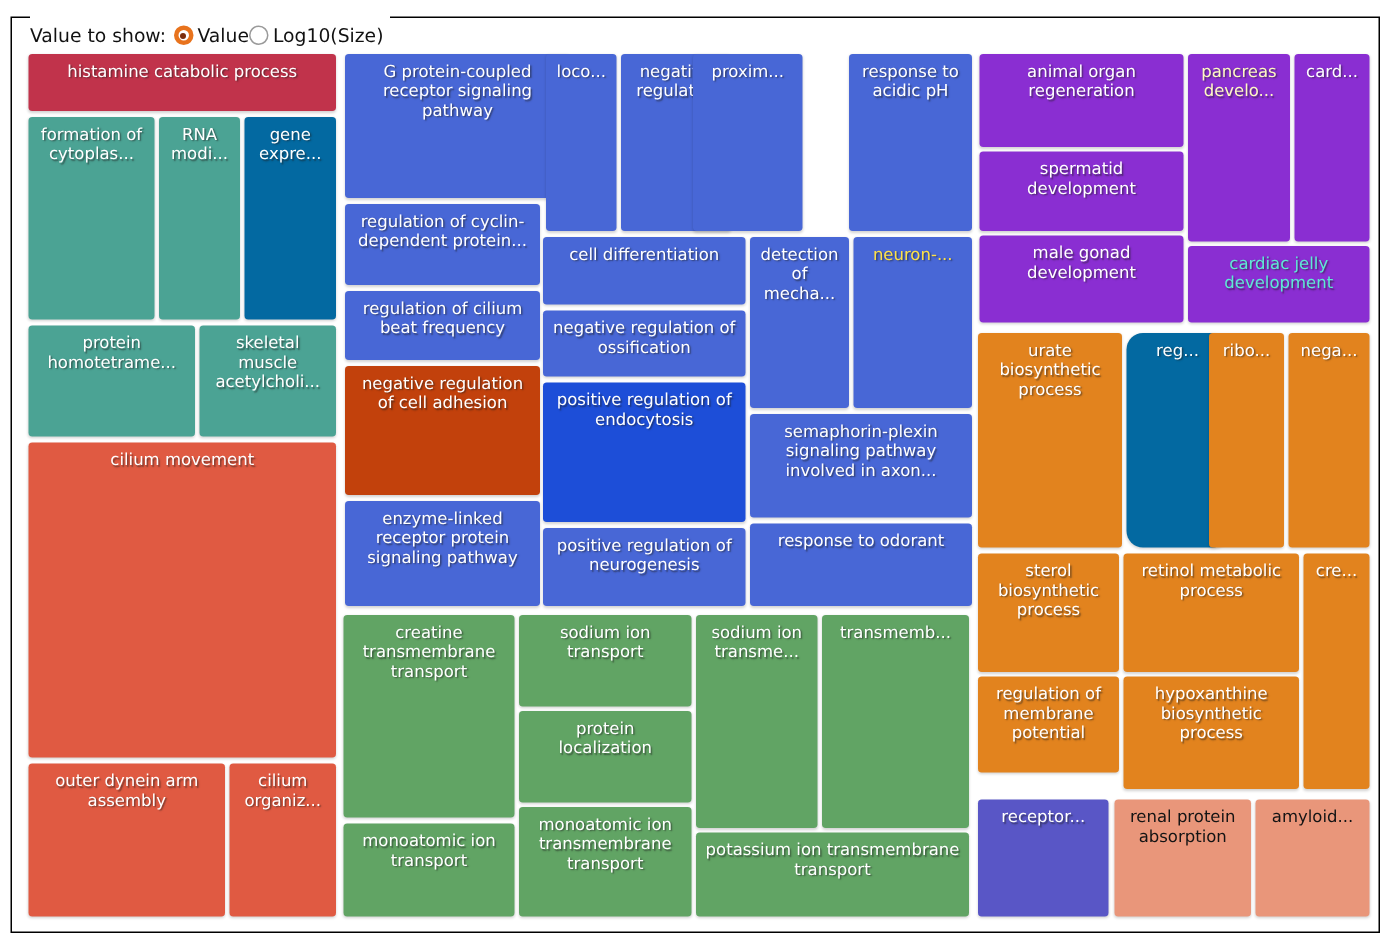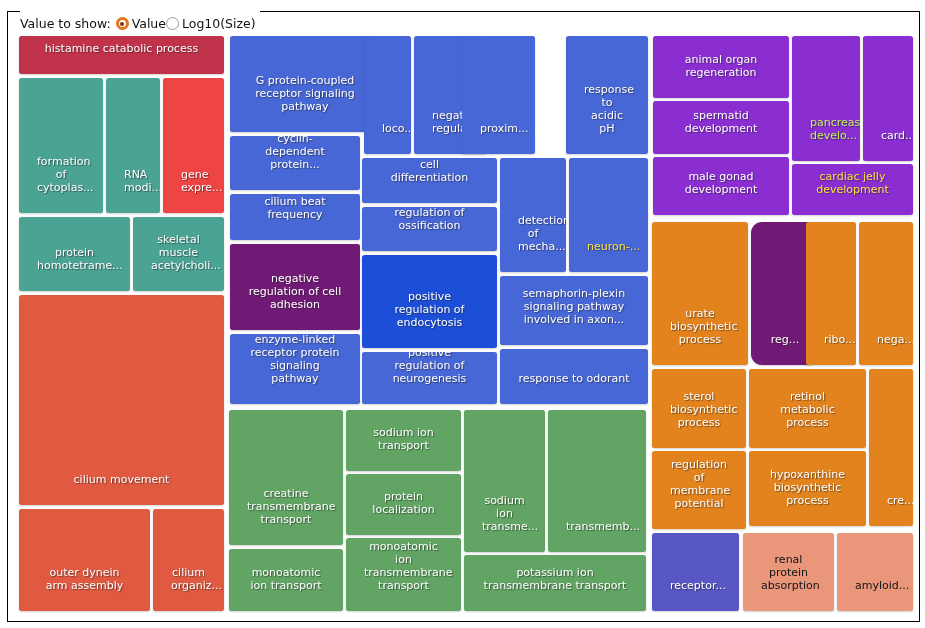--- a/index.html
+++ b/index.html
@@ -28,22 +28,22 @@
   .radio.checked{
     border:3.5px solid #e8731d;background:#fff;
   }
   .radio.checked::after{
     content:"";position:absolute;left:50%;top:50%;width:4px;height:4px;
     margin:-2px 0 0 -2px;border-radius:50%;background:#7c2d0d;
   }
   .treemap{position:absolute;left:0;top:0;width:925px;height:628px;}
   .cell{
     position:absolute;box-sizing:border-box;border-radius:2.5px;
-    display:flex;align-items:flex-end;justify-content:center;text-align:center;
-    padding:18px;overflow:hidden;
+    display:flex;align-items:flex-start;justify-content:center;text-align:center;
+    padding:6px;overflow:hidden;
     box-shadow:0 1px 2px rgba(0,0,0,0.18);
   }
   .cell-label{
     font-size:11px;line-height:1.18;letter-spacing:0;display:block;width:100%;
   }
   .cell.shadowed .cell-label{text-shadow:1px 1px 1px rgba(30,30,30,0.55);}
 </style>
 </head>
 <body>
 
@@ -67,21 +67,21 @@
   <div class="treemap">
       <div class="cell shadowed" style="left: 19px; top: 36px; width: 205px; height: 38px; background: rgb(193, 51, 75); color: rgb(255, 255, 255);">
         <span class="cell-label">histamine catabolic process</span>
       </div>
       <div class="cell shadowed" style="left: 19px; top: 78px; width: 84px; height: 135px; background: rgb(75, 163, 148); color: rgb(255, 255, 255);">
         <span class="cell-label">formation of cytoplas...</span>
       </div>
       <div class="cell shadowed" style="left: 106px; top: 78px; width: 54px; height: 135px; background: rgb(75, 163, 148); color: rgb(255, 255, 255);">
         <span class="cell-label">RNA modi...</span>
       </div>
-      <div class="cell shadowed" style="left: 163px; top: 78px; width: 61px; height: 135px; background: #ef4444; color: rgb(255, 255, 255);">
+      <div class="cell shadowed" style="left: 163px; top: 78px; width: 61px; height: 135px; background: #0369a1; color: rgb(255, 255, 255);">
         <span class="cell-label">gene expre...</span>
       </div>
       <div class="cell shadowed" style="left: 19px; top: 217px; width: 111px; height: 74px; background: rgb(75, 163, 148); color: rgb(255, 255, 255);">
         <span class="cell-label">protein homotetrame...</span>
       </div>
       <div class="cell shadowed" style="left: 133px; top: 217px; width: 91px; height: 74px; background: rgb(75, 163, 148); color: rgb(255, 255, 255);">
         <span class="cell-label">skeletal muscle acetylcholi...</span>
       </div>
       <div class="cell shadowed" style="left: 19px; top: 295px; width: 205px; height: 210px; background: rgb(224, 90, 66); color: rgb(255, 255, 255);">
         <span class="cell-label">cilium movement</span>
@@ -118,21 +118,21 @@
       </div>
       <div class="cell shadowed" style="left: 362px; top: 207px; width: 135px; height: 44px; background: rgb(72, 103, 214); color: rgb(255, 255, 255);">
         <span class="cell-label">negative regulation of ossification</span>
       </div>
       <div class="cell shadowed" style="left: 500px; top: 158px; width: 66px; height: 114px; background: rgb(72, 103, 214); color: rgb(255, 255, 255);">
         <span class="cell-label">detection of mecha...</span>
       </div>
       <div class="cell shadowed" style="left: 569px; top: 158px; width: 79px; height: 114px; background: rgb(72, 103, 214); color: #fde047;">
         <span class="cell-label">neuron-...</span>
       </div>
-      <div class="cell shadowed" style="left: 230px; top: 244px; width: 130px; height: 86px; background: #701a75; color: rgb(255, 255, 255);">
+      <div class="cell shadowed" style="left: 230px; top: 244px; width: 130px; height: 86px; background: #c2410c; color: rgb(255, 255, 255);">
         <span class="cell-label">negative regulation of cell adhesion</span>
       </div>
       <div class="cell shadowed" style="left: 362px; top: 255px; width: 135px; height: 93px; background: #1d4ed8; color: rgb(255, 255, 255);">
         <span class="cell-label">positive regulation of endocytosis</span>
       </div>
       <div class="cell shadowed" style="left: 500px; top: 276px; width: 148px; height: 69px; background: rgb(72, 103, 214); color: rgb(255, 255, 255);">
         <span class="cell-label">semaphorin-plexin signaling pathway involved in axon...</span>
       </div>
       <div class="cell shadowed" style="left: 230px; top: 334px; width: 130px; height: 70px; background: rgb(72, 103, 214); color: rgb(255, 255, 255);">
         <span class="cell-label">enzyme-linked receptor protein signaling pathway</span>
@@ -169,51 +169,51 @@
       </div>
       <div class="cell shadowed" style="left: 653px; top: 36px; width: 136px; height: 62px; background: rgb(138, 46, 210); color: rgb(255, 255, 255);">
         <span class="cell-label">animal organ regeneration</span>
       </div>
       <div class="cell shadowed" style="left: 653px; top: 101px; width: 136px; height: 53px; background: rgb(138, 46, 210); color: rgb(255, 255, 255);">
         <span class="cell-label">spermatid development</span>
       </div>
       <div class="cell shadowed" style="left: 653px; top: 157px; width: 136px; height: 58px; background: rgb(138, 46, 210); color: rgb(255, 255, 255);">
         <span class="cell-label">male gonad development</span>
       </div>
-      <div class="cell shadowed" style="left: 792px; top: 36px; width: 68px; height: 125px; background: rgb(138, 46, 210); color: #bef264;">
+      <div class="cell shadowed" style="left: 792px; top: 36px; width: 68px; height: 125px; background: rgb(138, 46, 210); color: #fef9c3;">
         <span class="cell-label">pancreas develo...</span>
       </div>
       <div class="cell shadowed" style="left: 863px; top: 36px; width: 50px; height: 125px; background: rgb(138, 46, 210); color: rgb(255, 255, 255);">
         <span class="cell-label">card...</span>
       </div>
-      <div class="cell shadowed" style="left: 792px; top: 164px; width: 121px; height: 51px; background: rgb(138, 46, 210); color: #fde047;">
+      <div class="cell shadowed" style="left: 792px; top: 164px; width: 121px; height: 51px; background: rgb(138, 46, 210); color: #5eead4;">
         <span class="cell-label">cardiac jelly development</span>
       </div>
       <div class="cell shadowed" style="left: 652px; top: 222px; width: 96px; height: 143px; background: rgb(226, 131, 30); color: rgb(255, 255, 255);">
         <span class="cell-label">urate biosynthetic process</span>
       </div>
-      <div class="cell shadowed" style="left: 751px; top: 222px; width: 68px; height: 143px; background: #701a75; color: rgb(255, 255, 255); border-radius: 11px;">
+      <div class="cell shadowed" style="left: 751px; top: 222px; width: 68px; height: 143px; background: #0369a1; color: rgb(255, 255, 255); border-radius: 11px;">
         <span class="cell-label">reg...</span>
       </div>
       <div class="cell shadowed" style="left: 806px; top: 222px; width: 50px; height: 143px; background: rgb(226, 131, 30); color: rgb(255, 255, 255);">
         <span class="cell-label">ribo...</span>
       </div>
       <div class="cell shadowed" style="left: 859px; top: 222px; width: 54px; height: 143px; background: rgb(226, 131, 30); color: rgb(255, 255, 255);">
         <span class="cell-label">nega...</span>
       </div>
       <div class="cell shadowed" style="left: 652px; top: 369px; width: 94px; height: 79px; background: rgb(226, 131, 30); color: rgb(255, 255, 255);">
         <span class="cell-label">sterol biosynthetic process</span>
       </div>
       <div class="cell shadowed" style="left: 749px; top: 369px; width: 117px; height: 79px; background: rgb(226, 131, 30); color: rgb(255, 255, 255);">
         <span class="cell-label">retinol metabolic process</span>
       </div>
       <div class="cell shadowed" style="left: 869px; top: 369px; width: 44px; height: 157px; background: rgb(226, 131, 30); color: rgb(255, 255, 255);">
         <span class="cell-label">cre...</span>
       </div>
-      <div class="cell shadowed" style="left: 652px; top: 451px; width: 94px; height: 78px; background: rgb(226, 131, 30); color: rgb(255, 255, 255);">
+      <div class="cell shadowed" style="left: 652px; top: 451px; width: 94px; height: 64px; background: rgb(226, 131, 30); color: rgb(255, 255, 255);">
         <span class="cell-label">regulation of membrane potential</span>
       </div>
       <div class="cell shadowed" style="left: 749px; top: 451px; width: 117px; height: 75px; background: rgb(226, 131, 30); color: rgb(255, 255, 255);">
         <span class="cell-label">hypoxanthine biosynthetic process</span>
       </div>
       <div class="cell shadowed" style="left: 652px; top: 533px; width: 87px; height: 78px; background: rgb(89, 86, 198); color: rgb(255, 255, 255);">
         <span class="cell-label">receptor...</span>
       </div>
       <div class="cell" style="left: 743px; top: 533px; width: 91px; height: 78px; background: rgb(233, 150, 122); color: rgb(20, 20, 20);">
         <span class="cell-label">renal protein absorption</span>

